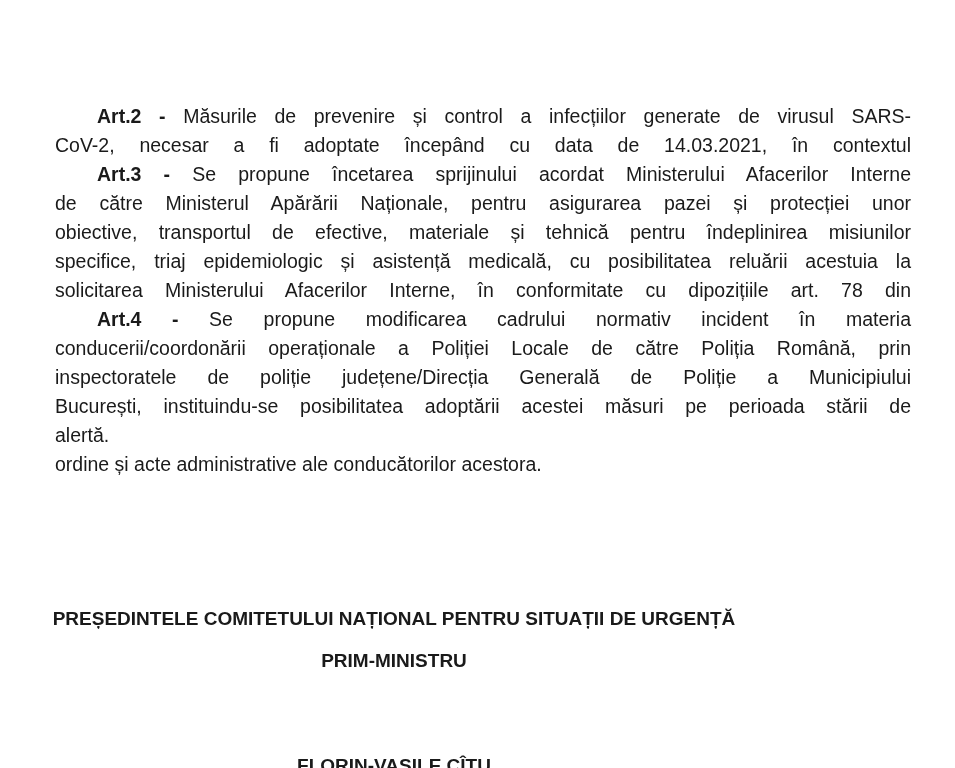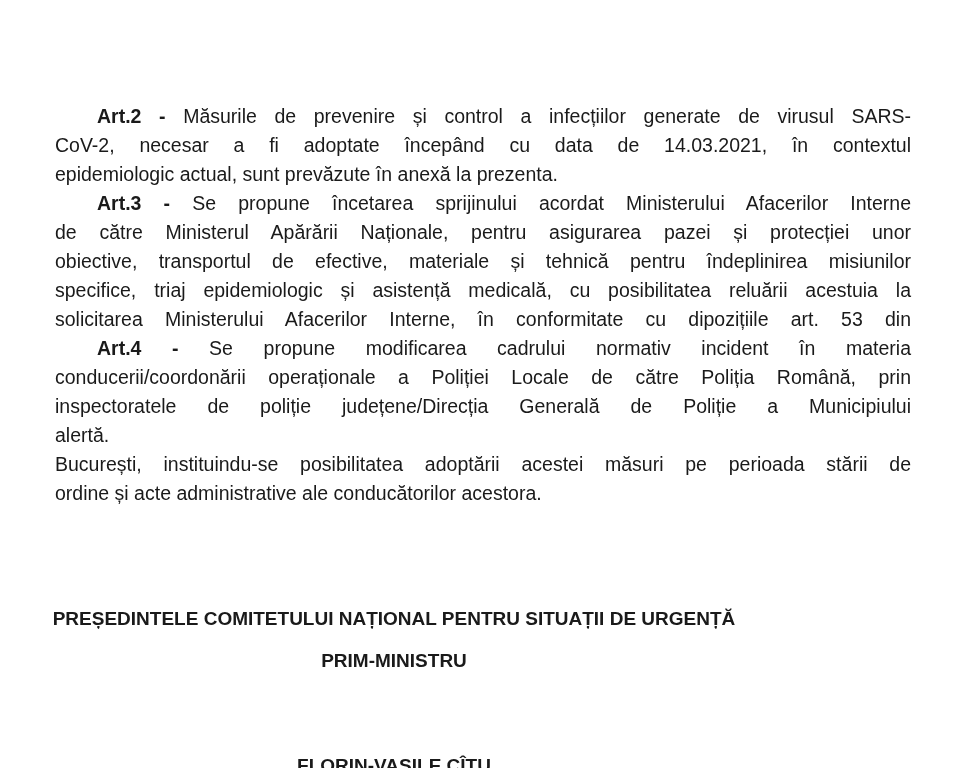--- a/index.html
+++ b/index.html
@@ -14,37 +14,36 @@
   .sig { position:absolute; left:0; width:788px; text-align:center; font-weight:bold; font-size:19px; }
 </style>
 </head>
 <body>
 
 <div class="page">
 
   <div class="para">
     <span class="line indent"><b class="art">Art.2 -</b> <span>Măsurile de prevenire și control a infecțiilor generate de virusul SARS-</span></span>
     <span class="line">CoV-2, necesar a fi adoptate începând cu data de 14.03.2021, în contextul</span>
-    <span class="line last">epidemiologic actual, sunt prevăzute în anexă la prezenta.</span>
   </div>
 
   <div class="para">
     <span class="line indent"><b class="art">Art.3 -</b> <span>Se propune încetarea sprijinului acordat Ministerului Afacerilor Interne</span></span>
     <span class="line">de către Ministerul Apărării Naționale, pentru asigurarea pazei și protecției unor</span>
     <span class="line">obiective, transportul de efective, materiale și tehnică pentru îndeplinirea misiunilor</span>
     <span class="line">specifice, triaj epidemiologic și asistență medicală, cu posibilitatea reluării acestuia la</span>
-    <span class="line">solicitarea Ministerului Afacerilor Interne, în conformitate cu dipozițiile art. 53 din</span>
+    <span class="line">solicitarea Ministerului Afacerilor Interne, în conformitate cu dipozițiile art. 78 din</span>
   </div>
 
   <div class="para">
     <span class="line indent"><b class="art">Art.4 -</b> <span>Se propune modificarea cadrului normativ incident în materia</span></span>
     <span class="line">conducerii/coordonării operaționale a Poliției Locale de către Poliția Română, prin</span>
     <span class="line">inspectoratele de poliție județene/Direcția Generală de Poliție a Municipiului</span>
+    <span class="line">București, instituindu-se posibilitatea adoptării acestei măsuri pe perioada stării de</span>
     <span class="line last">alertă.</span>
-    <span class="line">București, instituindu-se posibilitatea adoptării acestei măsuri pe perioada stării de</span>
   </div>
 
   <div class="para">
     <span class="line last">ordine și acte administrative ale conducătorilor acestora.</span>
   </div>
 </div>
 
 <div class="sig" style="top:608px;">PREȘEDINTELE COMITETULUI NAȚIONAL PENTRU SITUAȚII DE URGENȚĂ</div>
 <div class="sig" style="top:650px;">PRIM-MINISTRU</div>
 <div class="sig" style="top:723px;margin-top:32px;">FLORIN-VASILE CÎȚU</div>

